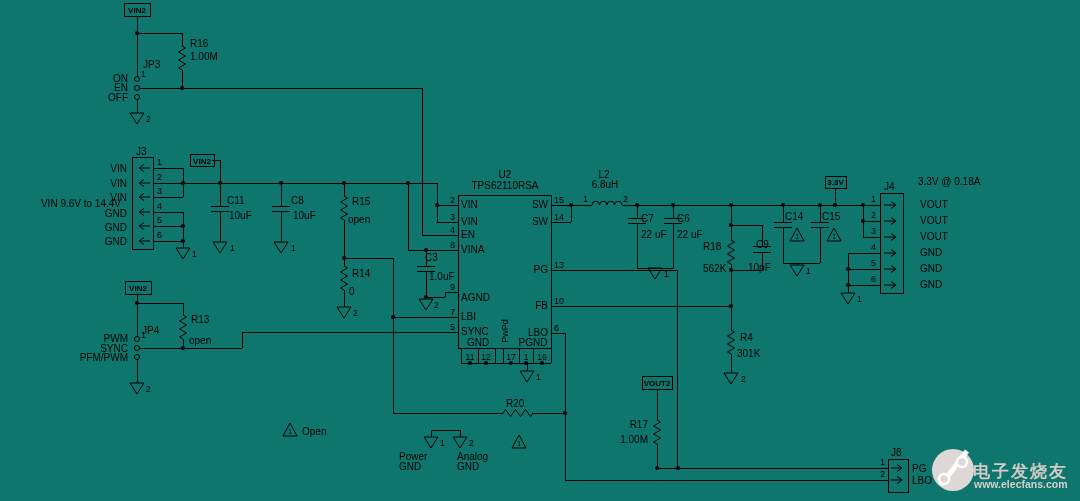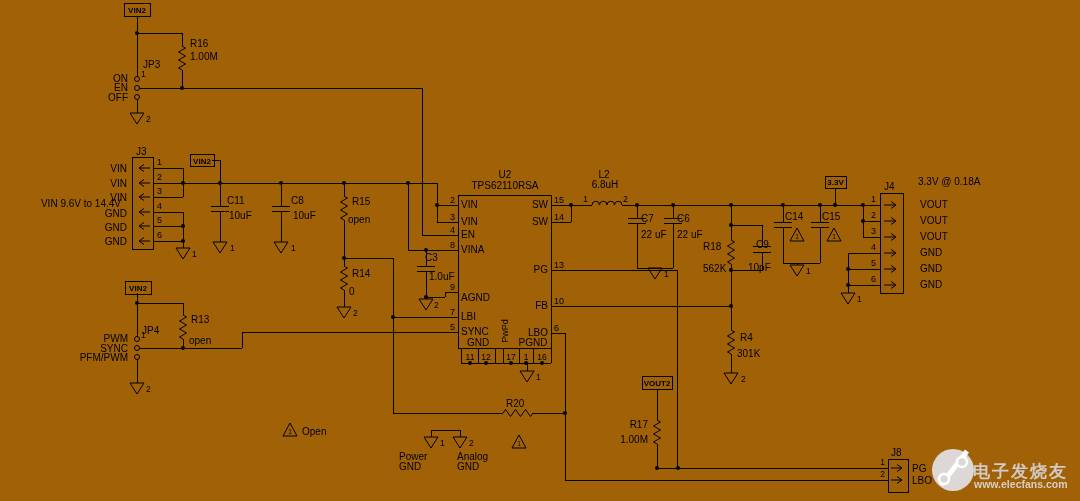--- a/index.html
+++ b/index.html
@@ -1,16 +1,16 @@
 <!DOCTYPE html>
 <html><head>
 <meta charset="utf-8">
 <style>
   html,body{margin:0;padding:0;background:#fff;}
-  .stage{position:relative;width:1080px;height:501px;background:#a16207;overflow:hidden;}
+  .stage{position:relative;width:1080px;height:501px;background:#0f766e;overflow:hidden;}
   svg{display:block;}
   svg text{font-family:"Liberation Sans","DejaVu Sans",sans-serif;fill:#000;font-size:10px;}
   .s9{font-size:9px}.s85{font-size:8.5px}.s8{font-size:8px}.s7{font-size:6.5px}
   .mid{text-anchor:middle}.end{text-anchor:end}.b{font-weight:bold}
   .w{stroke:#000;stroke-width:1;fill:none;shape-rendering:crispEdges}
   .sy{stroke:#000;stroke-width:1;fill:none}
   .bx{stroke:#000;stroke-width:1;fill:none;shape-rendering:crispEdges}
   .dt{fill:#000;stroke:none}
   .wm1{font-size:17px;font-weight:bold;fill:#d2cbc7;letter-spacing:2px}
   .wm2{font-size:10.5px;font-weight:bold;fill:#d5cfcb}

